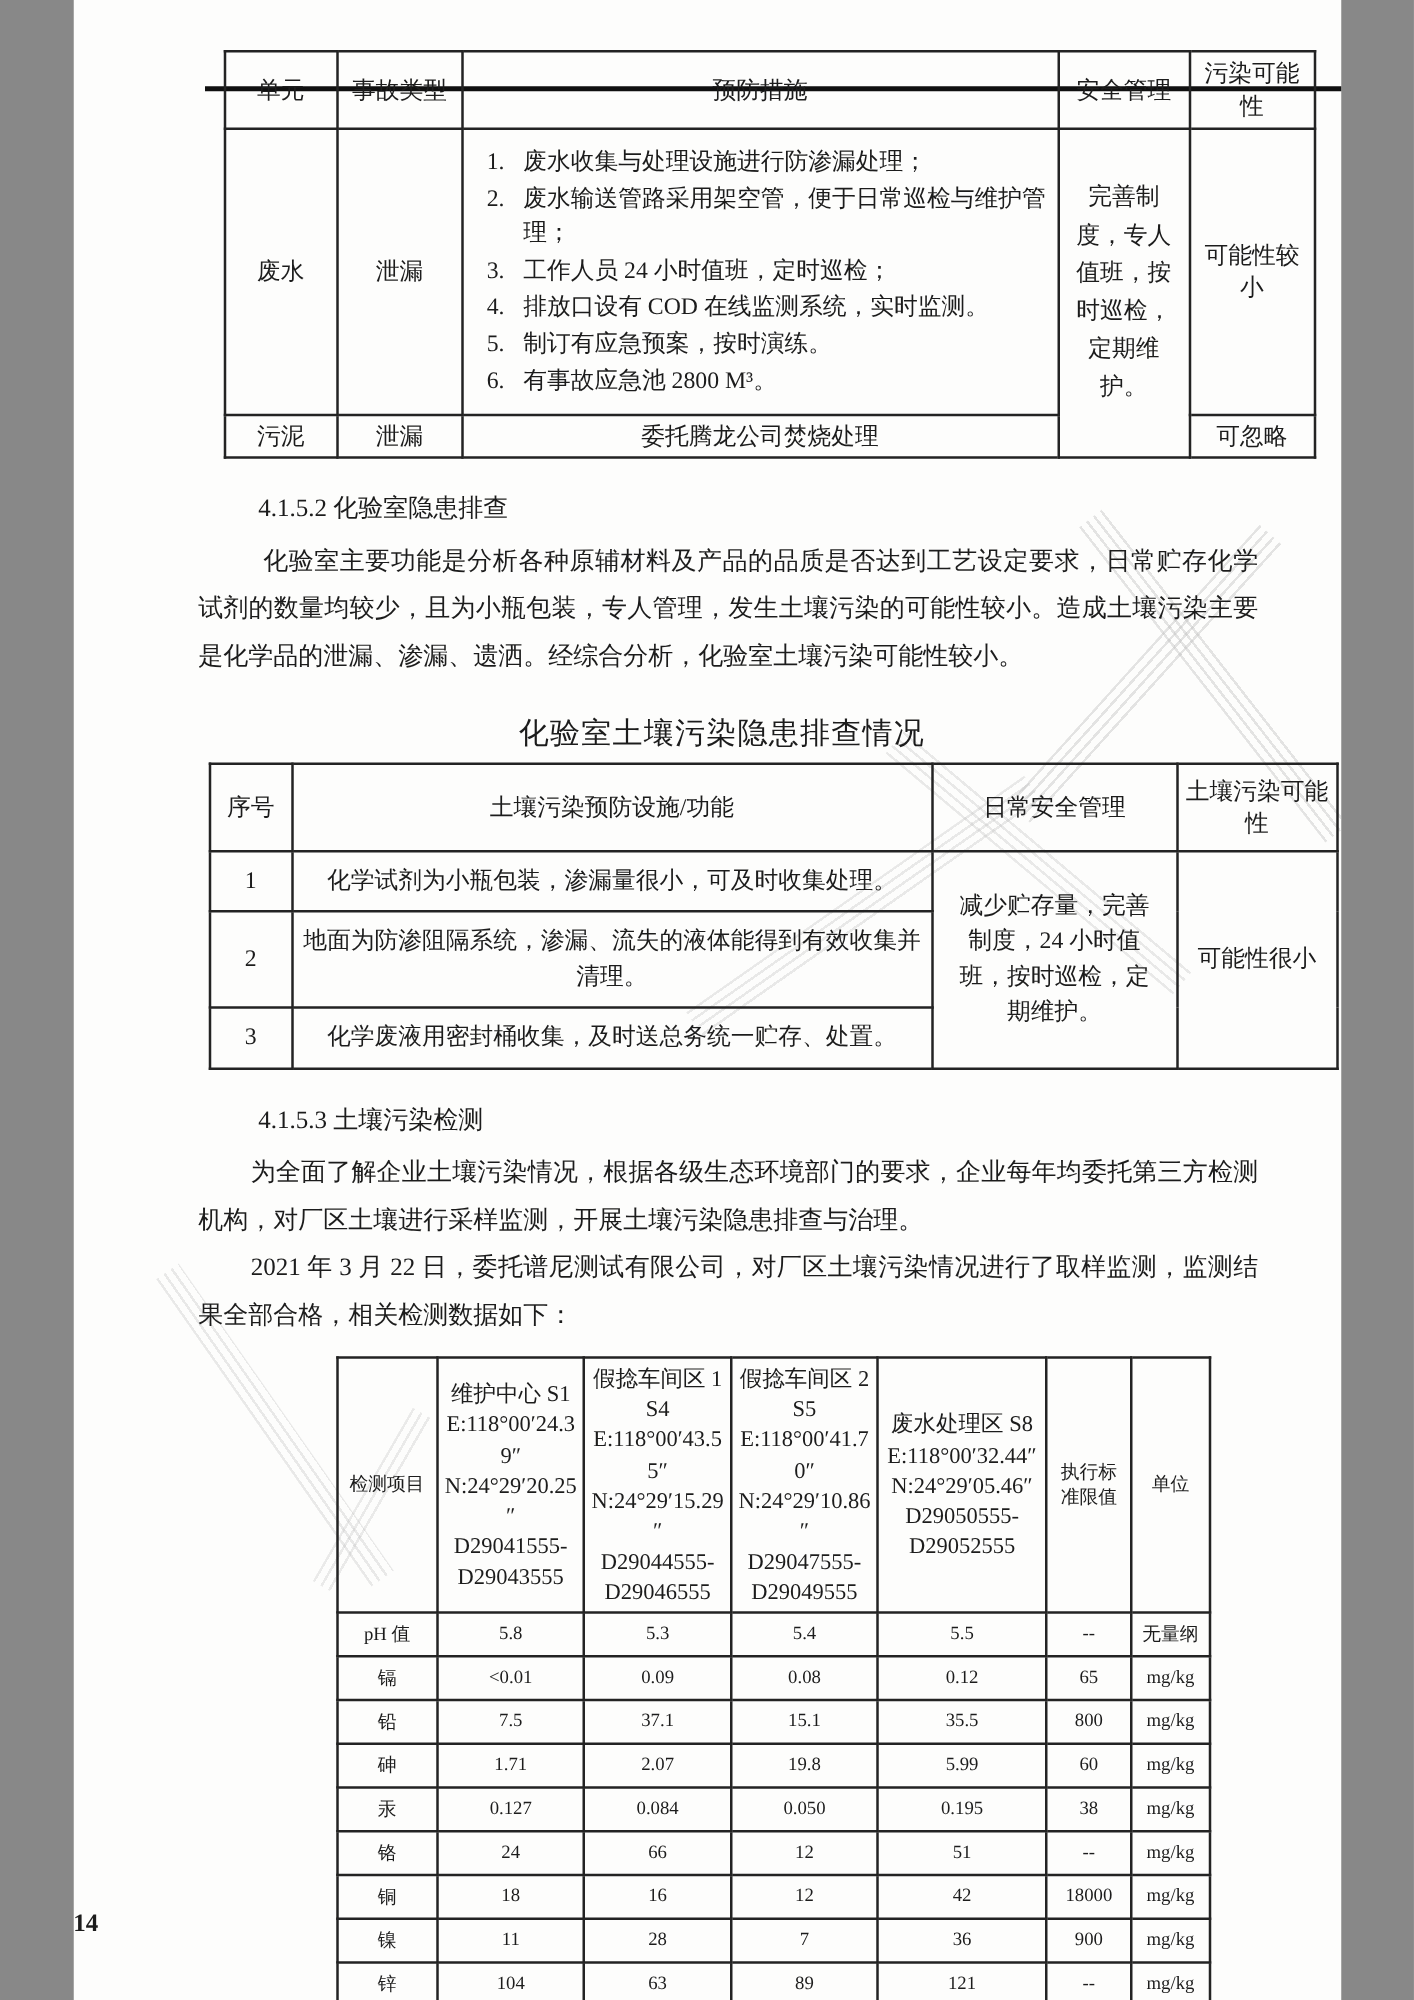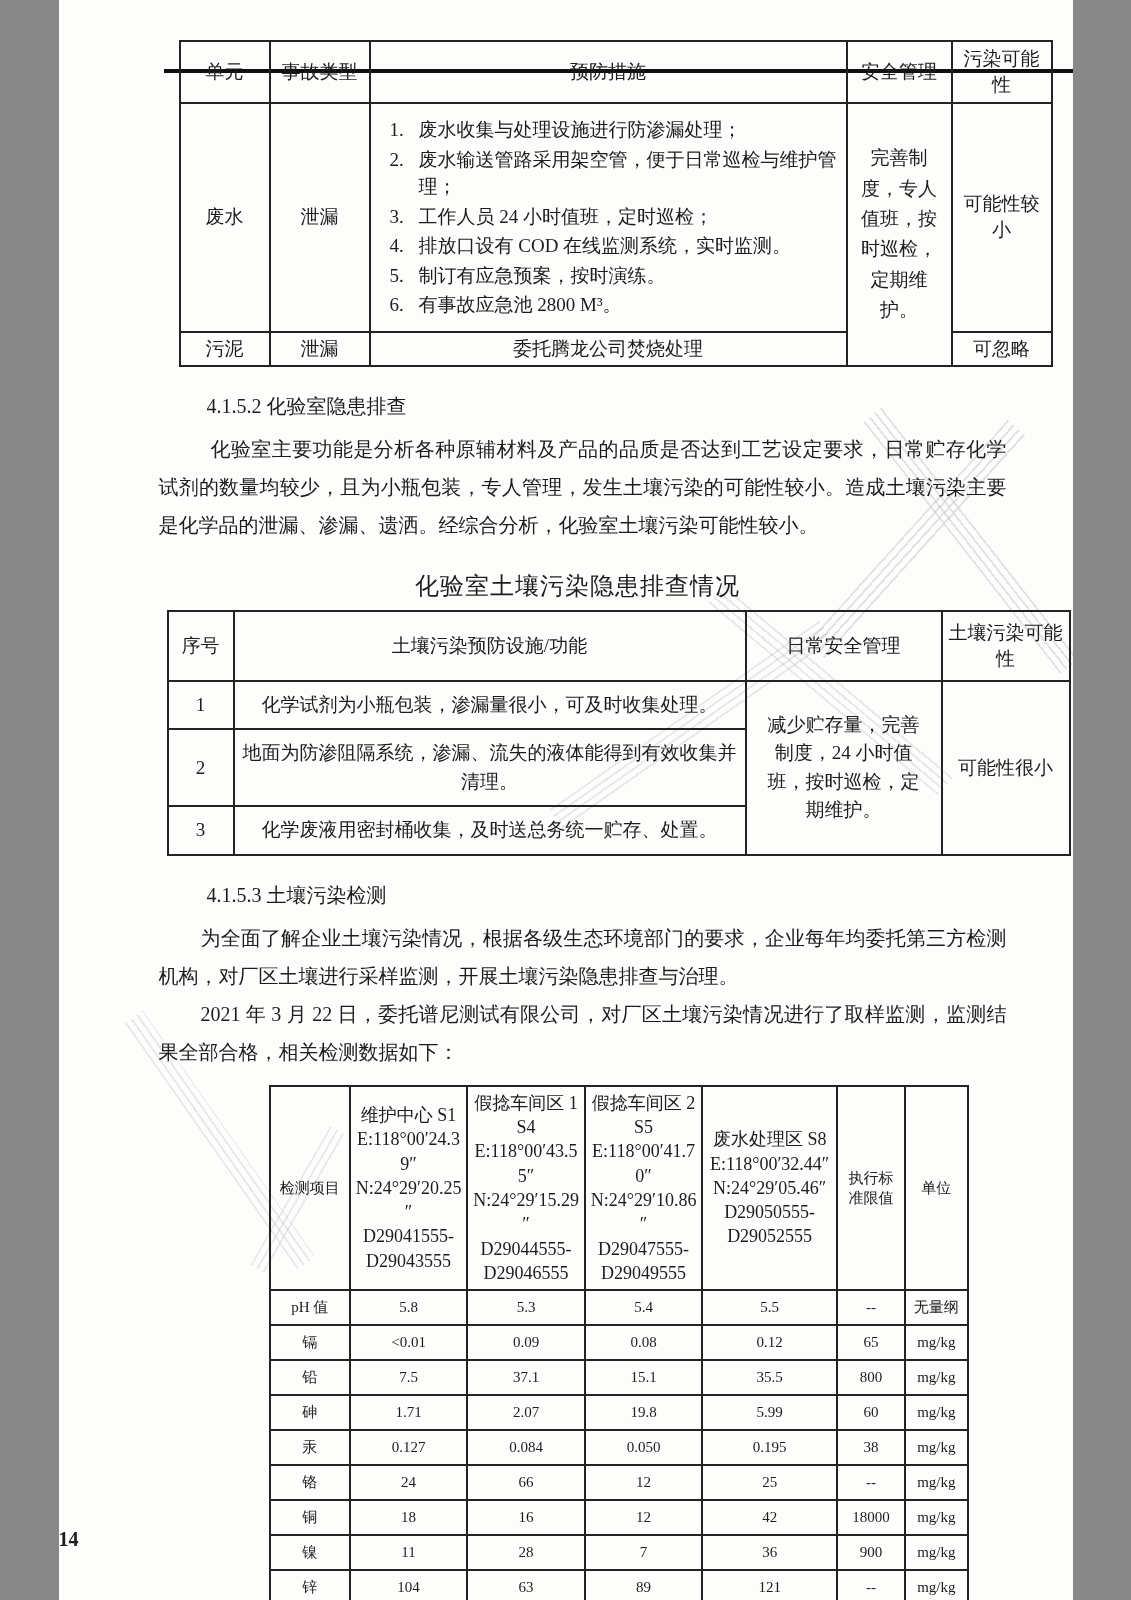--- a/index.html
+++ b/index.html
@@ -270,21 +270,21 @@
             <td>0.195</td>
             <td>38</td>
             <td>mg/kg</td>
           </tr>
 
           <tr>
             <td>铬</td>
             <td>24</td>
             <td>66</td>
             <td>12</td>
-            <td>25</td>
+            <td>51</td>
             <td>--</td>
             <td>mg/kg</td>
           </tr>
 
           <tr>
             <td>铜</td>
             <td>18</td>
             <td>16</td>
             <td>12</td>
             <td>42</td>

